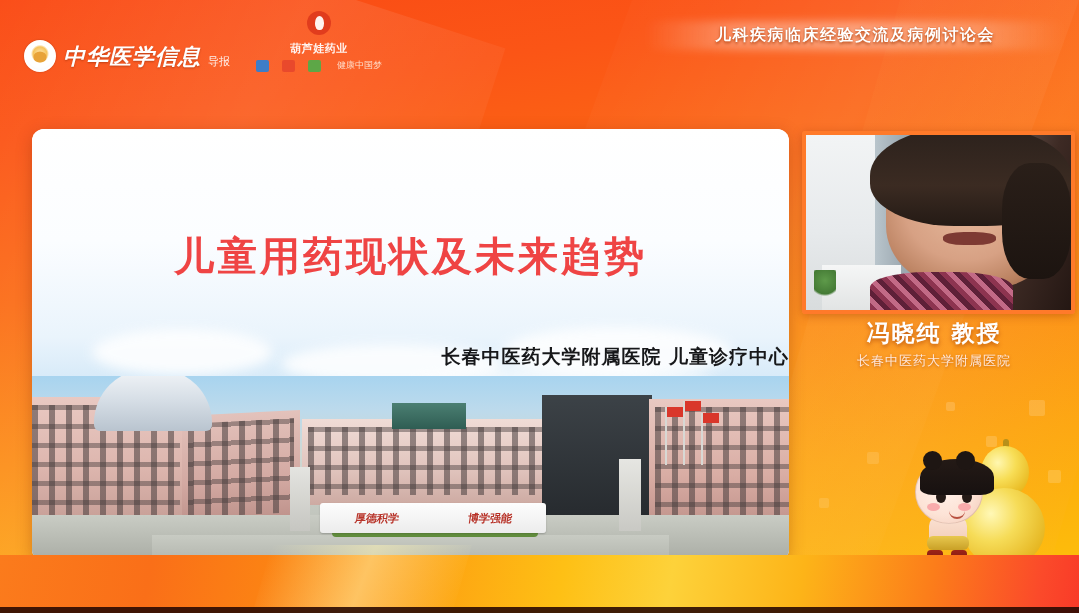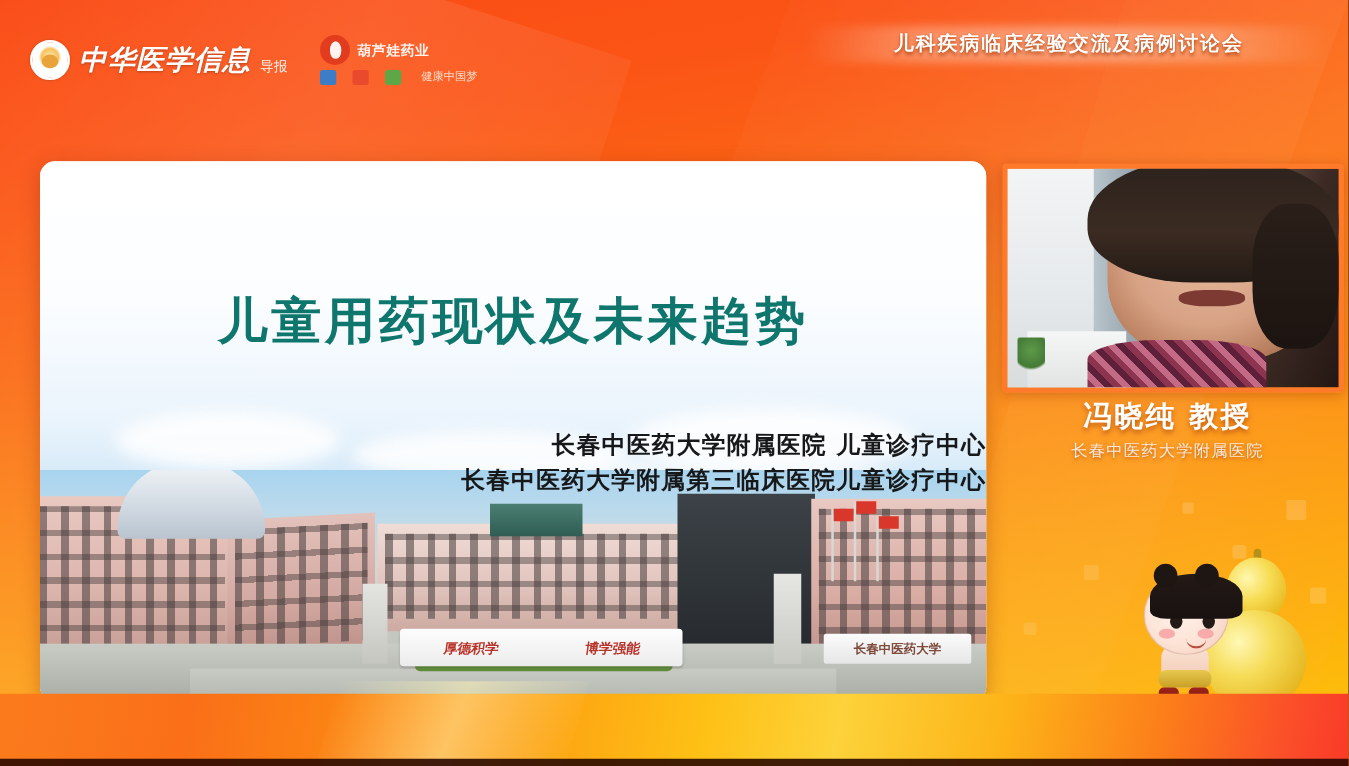--- a/index.html
+++ b/index.html
@@ -14,34 +14,34 @@
     background:linear-gradient(100deg,rgba(255,255,255,.00) 0%,rgba(255,255,255,.10) 50%,rgba(255,255,255,0) 100%);
     transform:rotate(18deg);}
   #rayB{left:540px;top:-260px;width:420px;height:1100px;
     background:linear-gradient(100deg,rgba(255,255,255,0) 0%,rgba(255,255,255,.09) 50%,rgba(255,255,255,0) 100%);
     transform:rotate(20deg);}
   #rayC{left:820px;top:-200px;width:300px;height:1000px;
     background:linear-gradient(100deg,rgba(255,255,255,0) 0%,rgba(255,180,90,.22) 50%,rgba(255,255,255,0) 100%);
     transform:rotate(16deg);}
 
   
-  #logo-row{position:absolute;left:24px;top:24px;height:48px;display:flex;align-items:center;gap:26px;}
+  #logo-row{position:absolute;left:24px;top:24px;height:48px;display:flex;align-items:flex-end;gap:26px;}
   .logo-group{display:flex;align-items:center;gap:7px;}
   #cma-seal{width:28px;height:28px;border-radius:50%;
     background:radial-gradient(circle at 50% 42%,#ffe9b8 0%,#f6c35c 32%,#ffffff 42%,#ffffff 62%,#f0f4ff 100%);
     border:2px solid #fff;box-shadow:0 0 2px rgba(0,0,0,.25);position:relative;}
   #cma-seal:after{content:"";position:absolute;left:50%;top:52%;transform:translate(-50%,-50%);
     width:13px;height:11px;border-radius:50% 50% 45% 45%;background:#e8a33a;}
   #cma-wordmark{color:#fff;font-size:22px;line-height:1;letter-spacing:1px;
     font-family:"DejaVu Serif","Liberation Serif",serif;font-weight:700;
     text-shadow:0 1px 2px rgba(120,30,0,.45);white-space:nowrap;font-style:italic;}
   #cma-suffix{color:#fff;font-size:11px;opacity:.92;white-space:nowrap;align-self:flex-end;margin-bottom:3px;}
 
   #sponsor-logo{display:flex;flex-direction:column;gap:3px;opacity:.93;}
-  .sponsor-top{display:flex;align-items:center;gap:6px;}
+  .sponsor-top{display:flex;align-items:center;gap:6px;flex-direction:column;}
   #sponsor-badge{width:24px;height:24px;border-radius:50%;background:#e03a1c;
     display:flex;align-items:center;justify-content:center;}
   #sponsor-badge:after{content:"";width:9px;height:14px;border-radius:50% 50% 45% 45%;background:#fff;}
   #sponsor-name{color:#fff;font-size:11px;font-weight:700;white-space:nowrap;letter-spacing:.5px;}
   .sponsor-bot{display:flex;align-items:center;gap:13px;}
   .chip{width:13px;height:12px;border-radius:2px;}
   #chip1{background:#2f7fd4;}#chip2{background:#e8482c;}#chip3{background:#52ad4a;}
   #sponsor-tag{color:#ffe6d6;font-size:9px;white-space:nowrap;margin-left:3px;}
 
   
@@ -110,21 +110,21 @@
     background:linear-gradient(180deg,#7ba64e 0%,#5d8a3a 100%);}
   #road{position:absolute;left:120px;bottom:0;right:120px;height:26px;
     background:linear-gradient(180deg,#c8cbc3 0%,#b3b6ae 100%);}
   #flagpoles{position:absolute;right:58px;bottom:96px;width:70px;height:70px;}
   .flag{position:absolute;bottom:0;width:2px;height:58px;background:#d8d8d4;}
   .flag:after{content:"";position:absolute;top:0;left:2px;width:16px;height:10px;background:#d9372b;}
   #fp1{left:4px;}#fp2{left:22px;height:64px;}#fp3{left:40px;height:52px;}
 
   
   #slide-text{position:absolute;left:0;right:0;top:0;text-align:center;}
-  #slide-title{margin-top:100px;font-size:40px;font-weight:800;color:#0f766e;letter-spacing:3px;
+  #slide-title{margin-top:100px;font-size:40px;font-weight:800;color:#ef4444;letter-spacing:3px;
     font-family:"DejaVu Sans","Liberation Sans",sans-serif;white-space:nowrap;}
   #slide-lines{margin-top:58px;}
   .sl-line{font-size:19px;font-weight:700;color:#17181a;letter-spacing:1px;line-height:1.48;white-space:nowrap;text-align:right;}
   #sl-date{font-size:21px;font-weight:700;color:#17181a;letter-spacing:1px;line-height:1.48;margin-top:2px;}
 
   
   #right-col{position:absolute;right:0;top:0;width:290px;height:613px;}
   #video-frame{position:absolute;left:13px;top:131px;width:265px;height:175px;
     border:4px solid #ff7a2a;border-radius:3px;overflow:hidden;box-shadow:0 2px 10px rgba(140,40,0,.35);}
   #video-feed{position:absolute;inset:0;
@@ -267,30 +267,26 @@
       <div id="road"></div>
       <div id="lawn"></div>
       <div id="gate-pillar"></div>
       <div id="gate-pillar2"></div>
 
       <div id="monument">
         <span class="mon-text">厚德积学</span>
         <span class="mon-text">博学强能</span>
       </div>
 
-      <div id="gate-sign">
-        <span id="gate-text">长春中医药大学</span>
-      </div>
     </div>
 
     <div id="slide-text">
       <div id="slide-title">儿童用药现状及未来趋势</div>
       <div id="slide-lines">
         <div class="sl-line">长春中医药大学附属医院 儿童诊疗中心</div>
-        <div class="sl-line">长春中医药大学附属第三临床医院儿童诊疗中心</div>
       </div>
     </div>
   </div>
 
   <div id="right-col">
     <div class="conf" id="cf1"></div>
     <div class="conf" id="cf2"></div>
     <div class="conf" id="cf3"></div>
     <div class="conf" id="cf4"></div>
     <div class="conf" id="cf5"></div>

